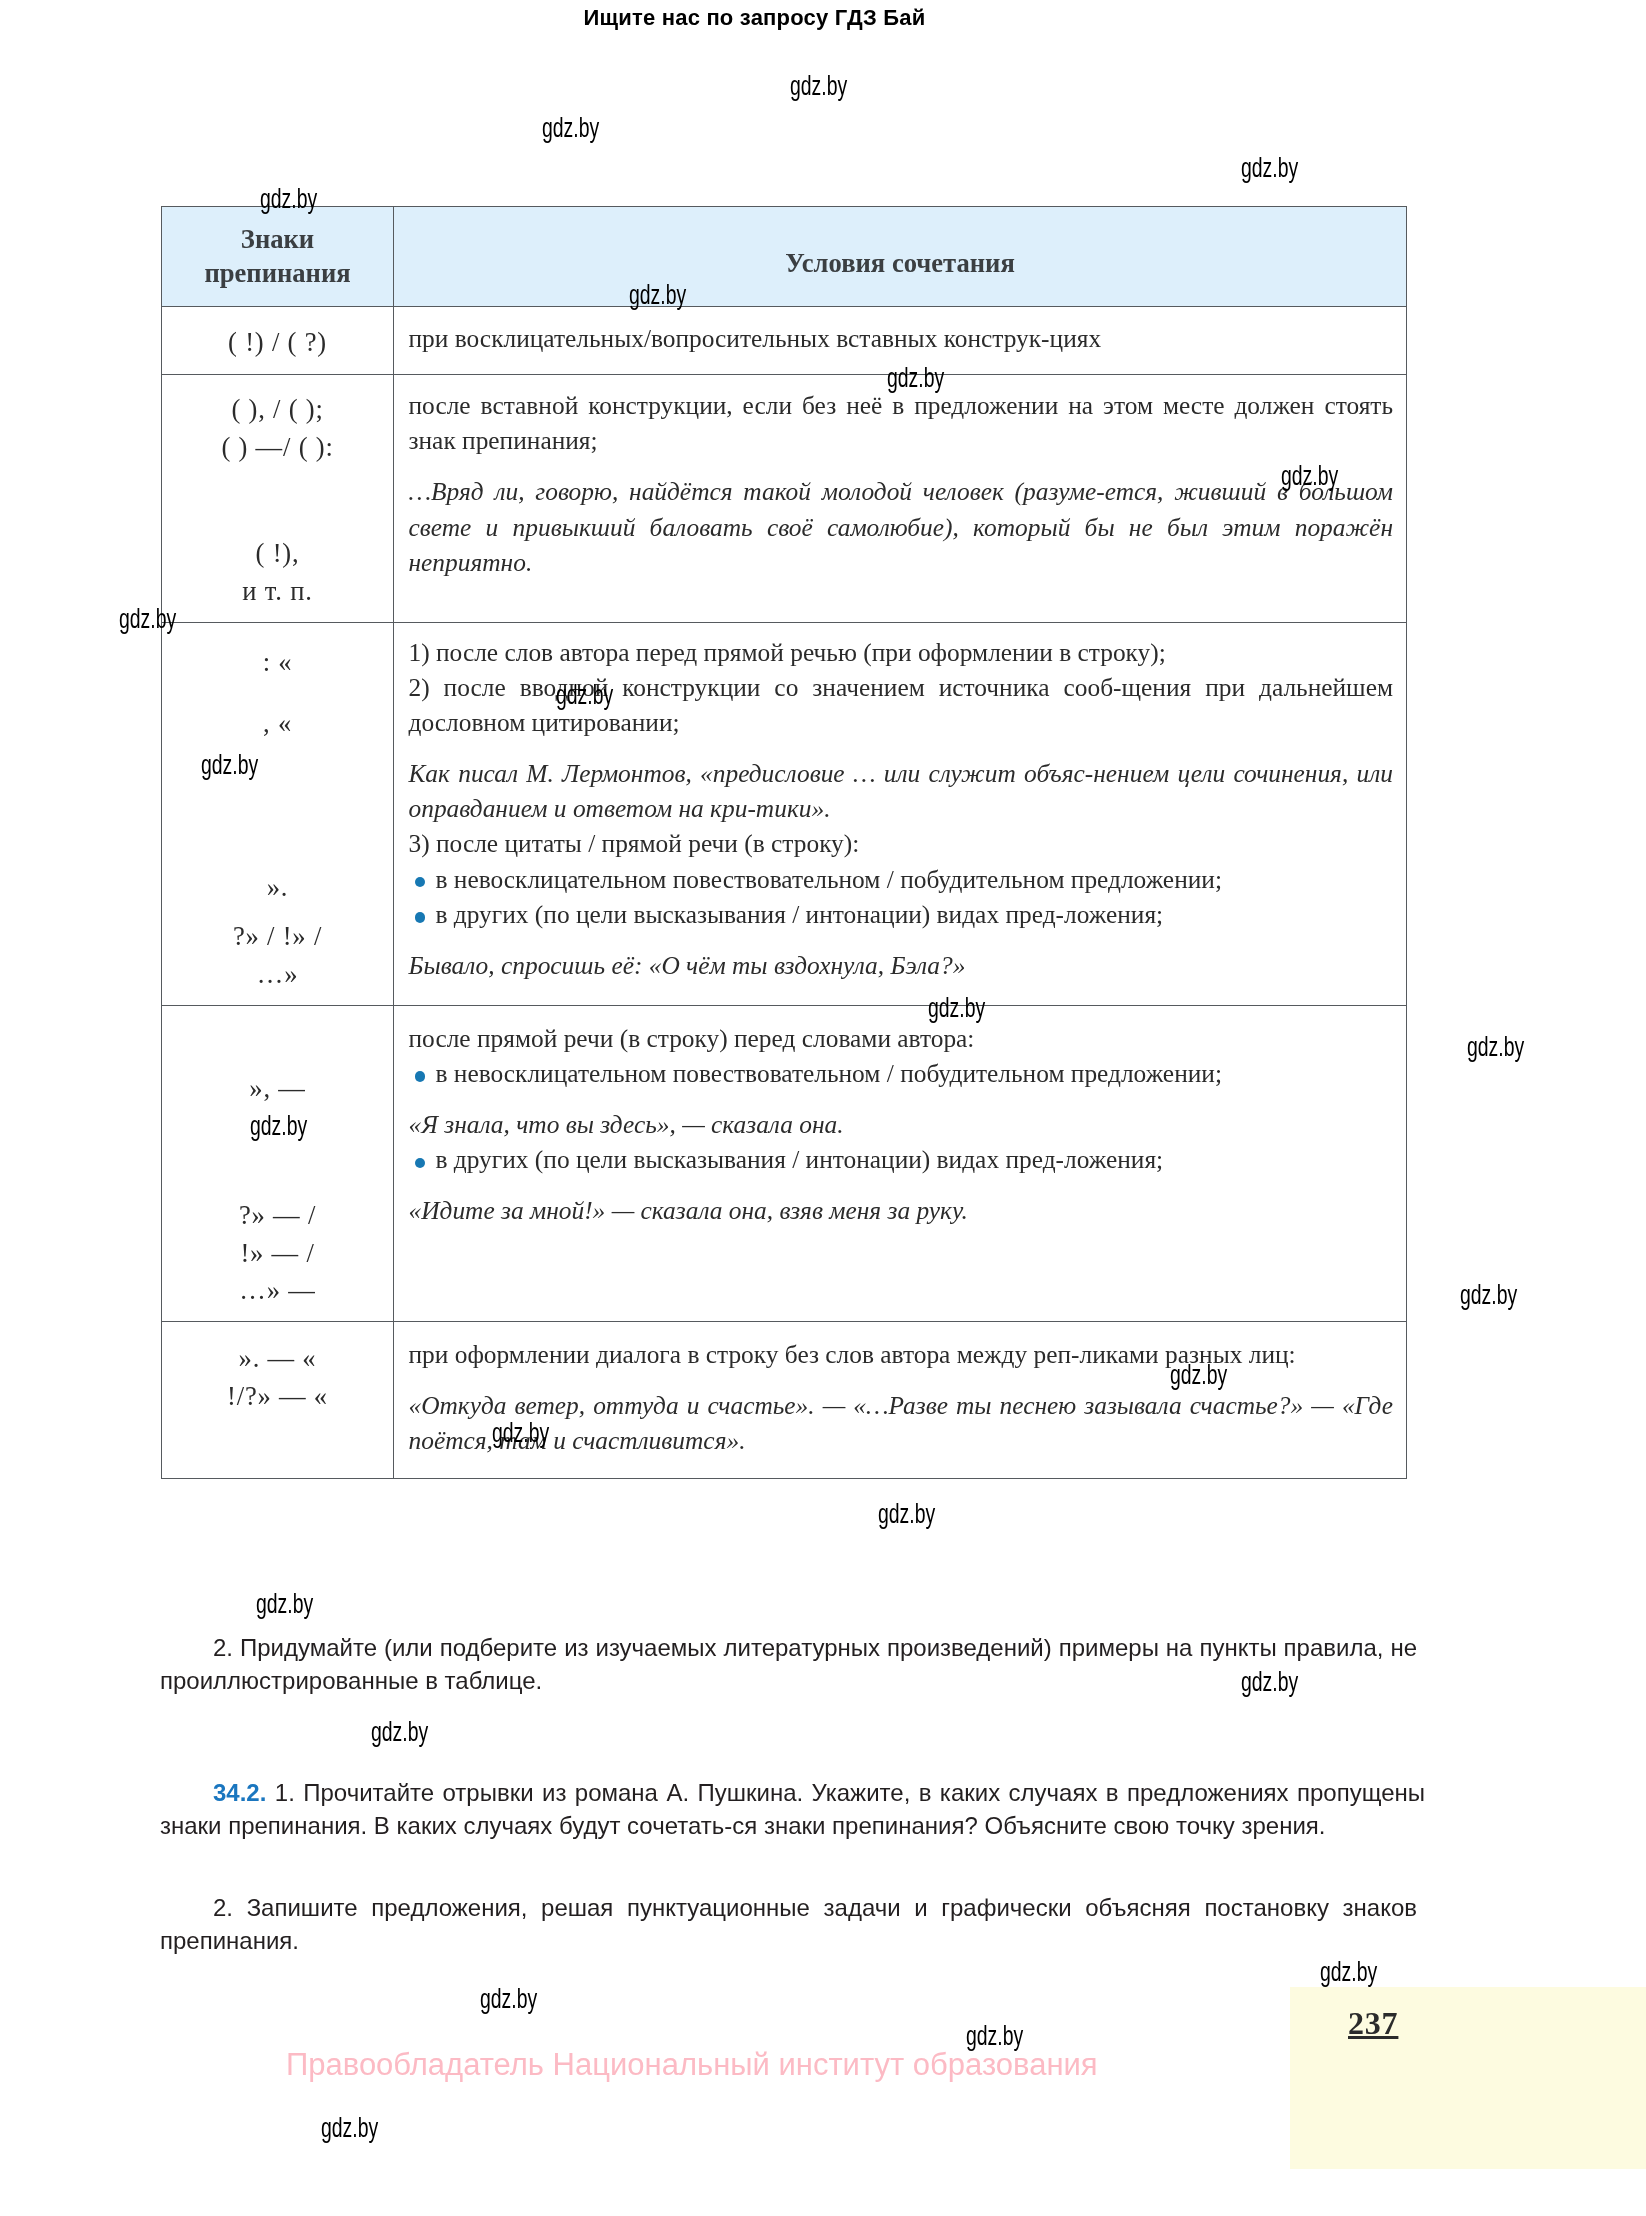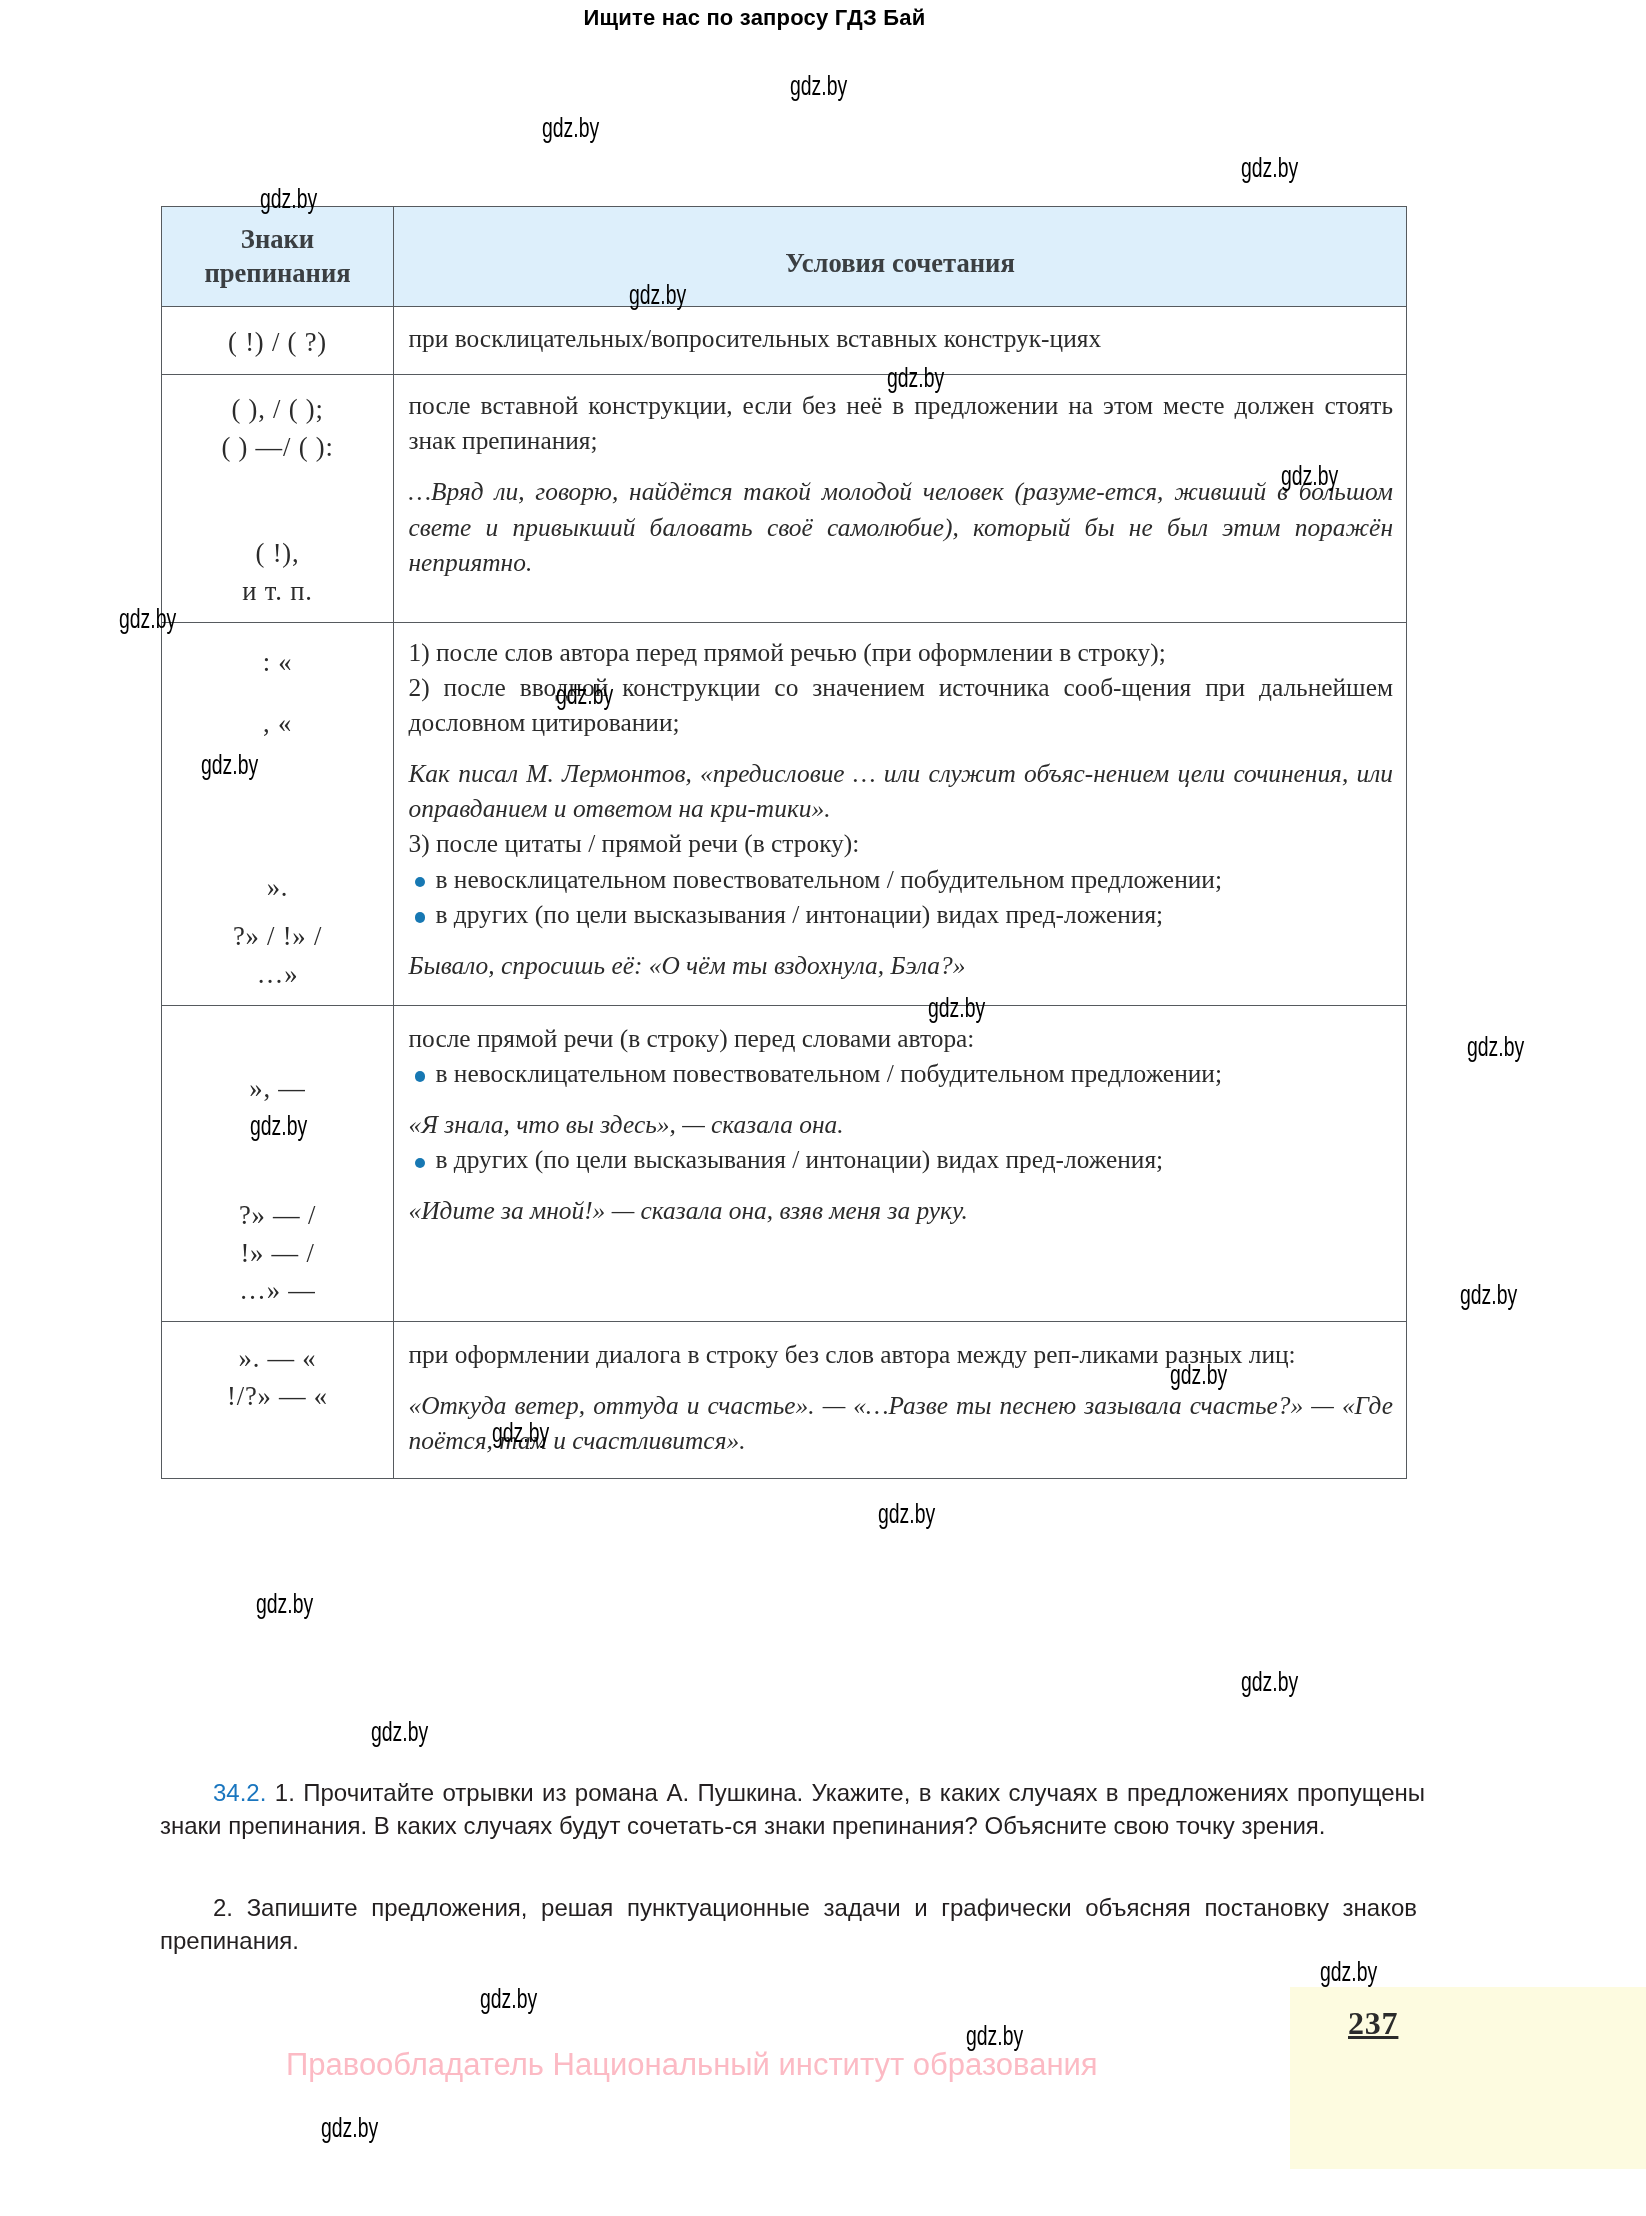--- a/index.html
+++ b/index.html
@@ -82,21 +82,21 @@
     position:absolute;
     font-family:"Liberation Sans", sans-serif;
     font-size:24px;color:#231f20;
     line-height:1.36;
     text-align:justify;
   }
   .p1{left:160px;top:1632px;width:1257px;}
   .p2{left:160px;top:1777px;width:1265px;}
   .p3{left:160px;top:1892px;width:1257px;}
   .para .indent{display:inline-block;width:53px;}
-  .exno{color:#1a76bf;font-weight:400;}
+  .exno{color:#1a76bf;font-weight:700;}
 
   
   .pageno{
     position:absolute;left:1348px;top:2005px;
     font-family:"Liberation Serif", serif;
     font-size:32px;font-weight:700;color:#2b2b2b;
     letter-spacing:0.8px;
     text-decoration:underline;
   }
 
@@ -241,20 +241,23 @@
           <div class="cond" style="padding-top:14.5px;padding-bottom:19.3px;">
             <p>при оформлении диалога в строку без слов автора между реп-ликами разных лиц:</p>
             <p class="ital">«Откуда ветер, оттуда и счастье». — «…Разве ты песнею зазывала счастье?» — «Где поётся, там и счастливится».</p>
           </div>
         </td>
       </tr>
 
     </tbody>
   </table>
 
+  <div class="para p1">
+    <span class="indent"></span><span>2. Придумайте (или подберите из изучаемых литературных произведений) примеры на пункты правила, не проиллюстрированные в таблице.</span>
+  </div>
 
   <div class="para p2">
     <span class="indent"></span><span class="exno">34.2.</span> <span>1. Прочитайте отрывки из романа А. Пушкина. Укажите, в каких случаях в предложениях пропущены знаки препинания. В каких случаях будут сочетать-ся знаки препинания? Объясните свою точку зрения.</span>
   </div>
 
   <div class="para p3">
     <span class="indent"></span><span>2. Запишите предложения, решая пунктуационные задачи и графически объясняя постановку знаков препинания.</span>
   </div>
 
   <div class="pageno">237</div>

